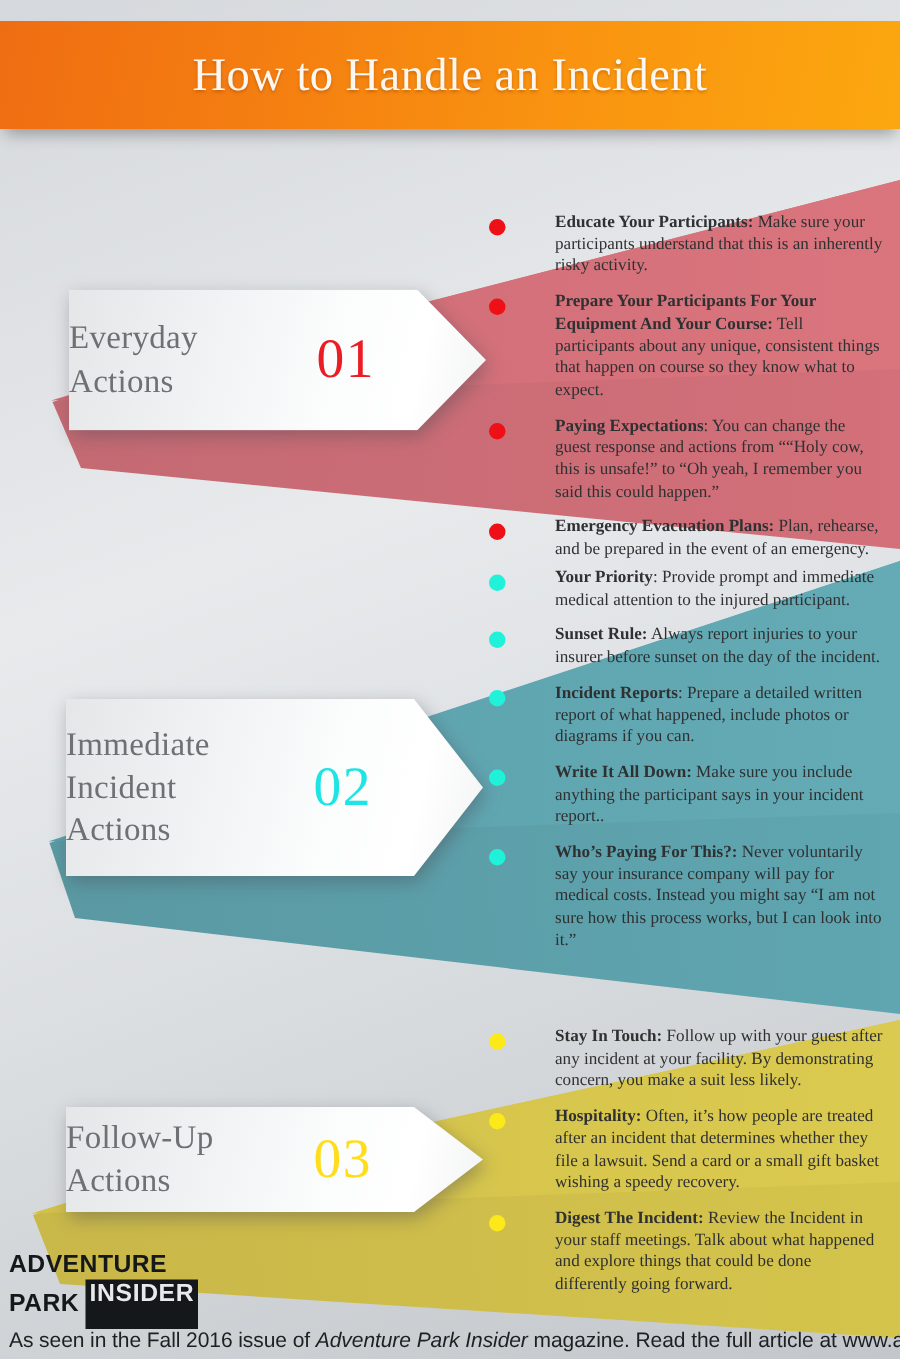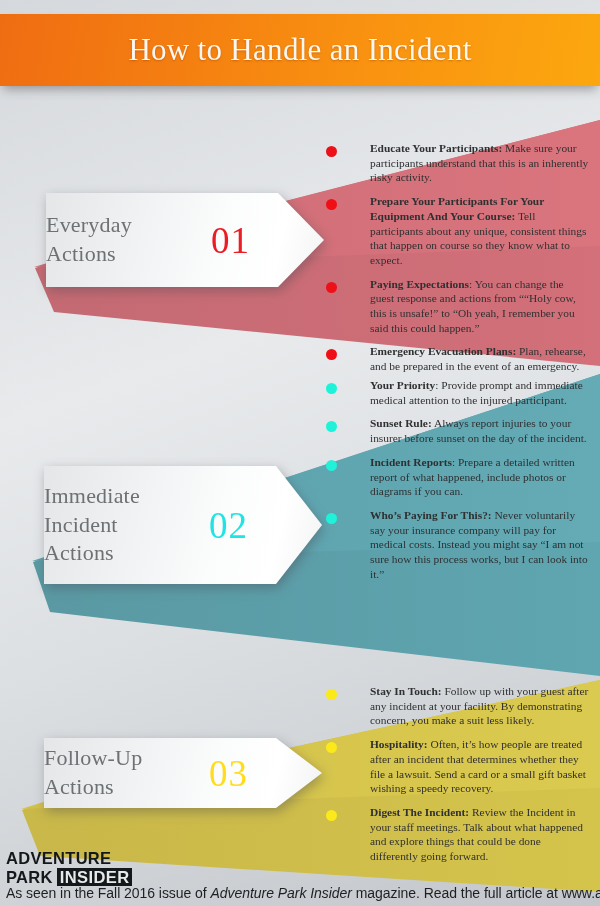--- a/index.html
+++ b/index.html
@@ -102,21 +102,21 @@
   }
   .logo-row2 {
     margin-top:1px;
     font-family:"Liberation Sans", sans-serif;
     font-weight:bold; font-size:16.5px; letter-spacing:.3px;
     color:#15181a;
     display:flex; align-items:center; gap:4px;
   }
   .logo-insider {
     background:#15181a; color:#e7e9ea;
-    padding:1px 3px 1px 3px;
+    padding:1px 3px 16px 3px;
     letter-spacing:.4px;
   }
   .footnote {
     position:absolute; left:6px; bottom:5px;
     font-family:"Liberation Sans", sans-serif;
     font-size:14px;
     color:#1d2022;
     letter-spacing:-.05px;
     white-space:nowrap;
   }
@@ -182,20 +182,21 @@
         <div class="banner-label">Immediate
 Incident
 Actions</div>
         <div class="banner-num" id="num1" style="color: rgb(31, 228, 228);">02</div>
       </div>
     </div>
     <div class="bullets" id="b1" style="top:12px;">
         <div class="bullet"><span class="dot" style="background: rgb(31, 242, 216);"></span><b>Your Priority</b><span>: Provide prompt and immediate medical attention to the injured participant.</span></div>
         <div class="bullet"><span class="dot" style="background: rgb(31, 242, 216);"></span><b>Sunset Rule:</b><span> Always report injuries to your insurer before sunset on the day of the incident.</span></div>
         <div class="bullet"><span class="dot" style="background: rgb(31, 242, 216);"></span><b>Incident Reports</b><span>: Prepare a detailed written report of what happened, include photos or diagrams if you can.</span></div>
+        <div class="bullet"><span class="dot" style="background: rgb(31, 242, 216);"></span><b>Write It All Down:</b><span> Make sure you include anything the participant says in your incident report..</span></div>
         <div class="bullet"><span class="dot" style="background: rgb(31, 242, 216);"></span><b>Who’s Paying For This?:</b><span> Never voluntarily say your insurance company will pay for medical costs. Instead you might say “I am not sure how this process works, but I can look into it.”</span></div>
       </div>
   </div>
 
   <div class="section" id="sec2" style="top:676px;height:230px;">
     <svg class="wedge-svg" width="600" height="230" viewBox="0 0 600 230">
       <defs>
         <linearGradient id="g3" x1="0" y1="0" x2="1" y2="0">
           <stop offset="0" stop-color="#d2c048"></stop>
             <stop offset="1" stop-color="#dbca50"></stop>

